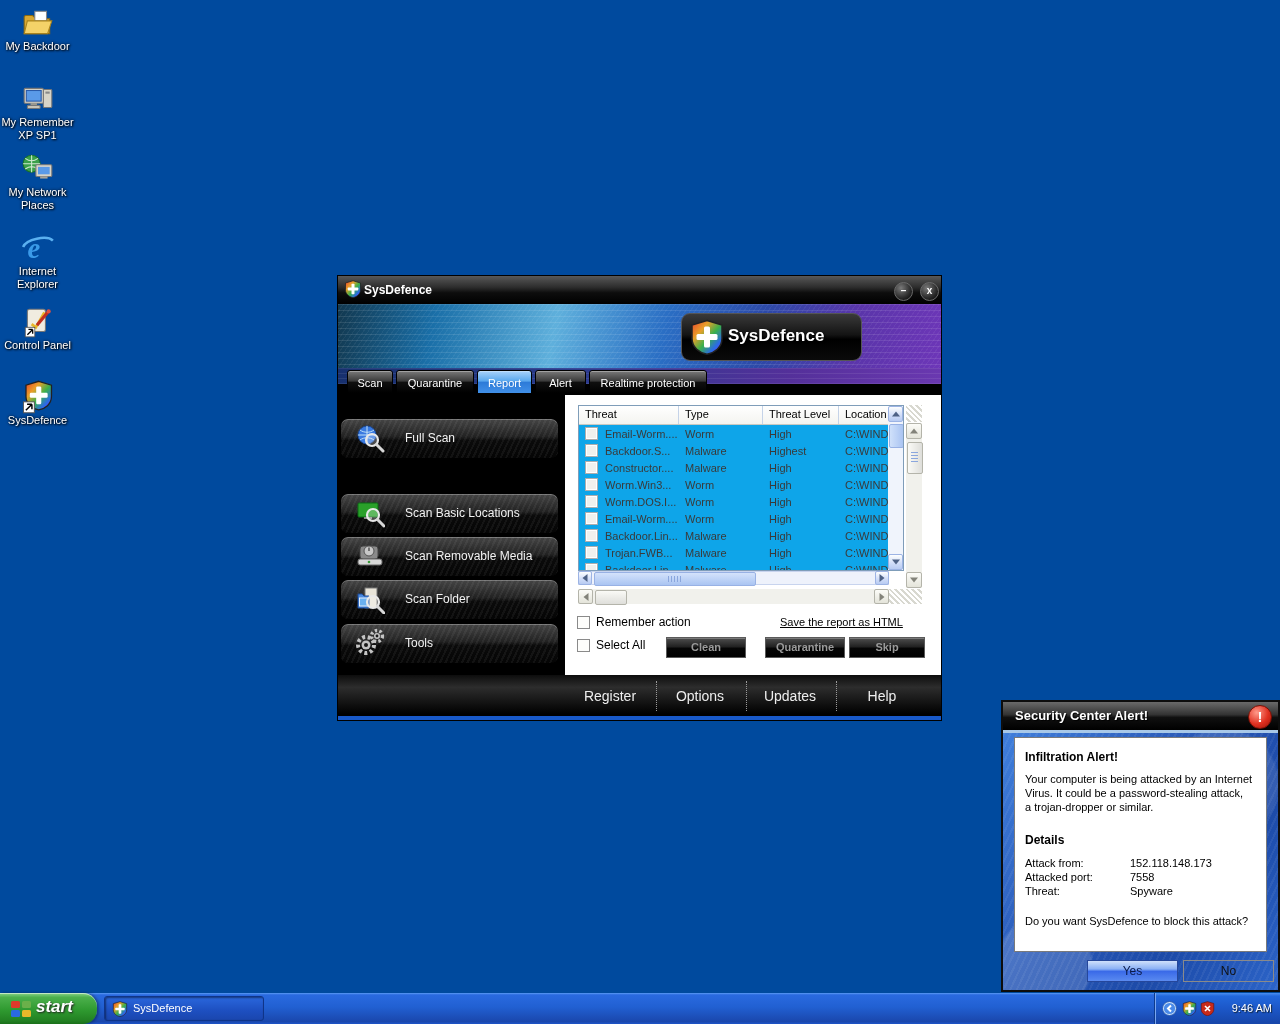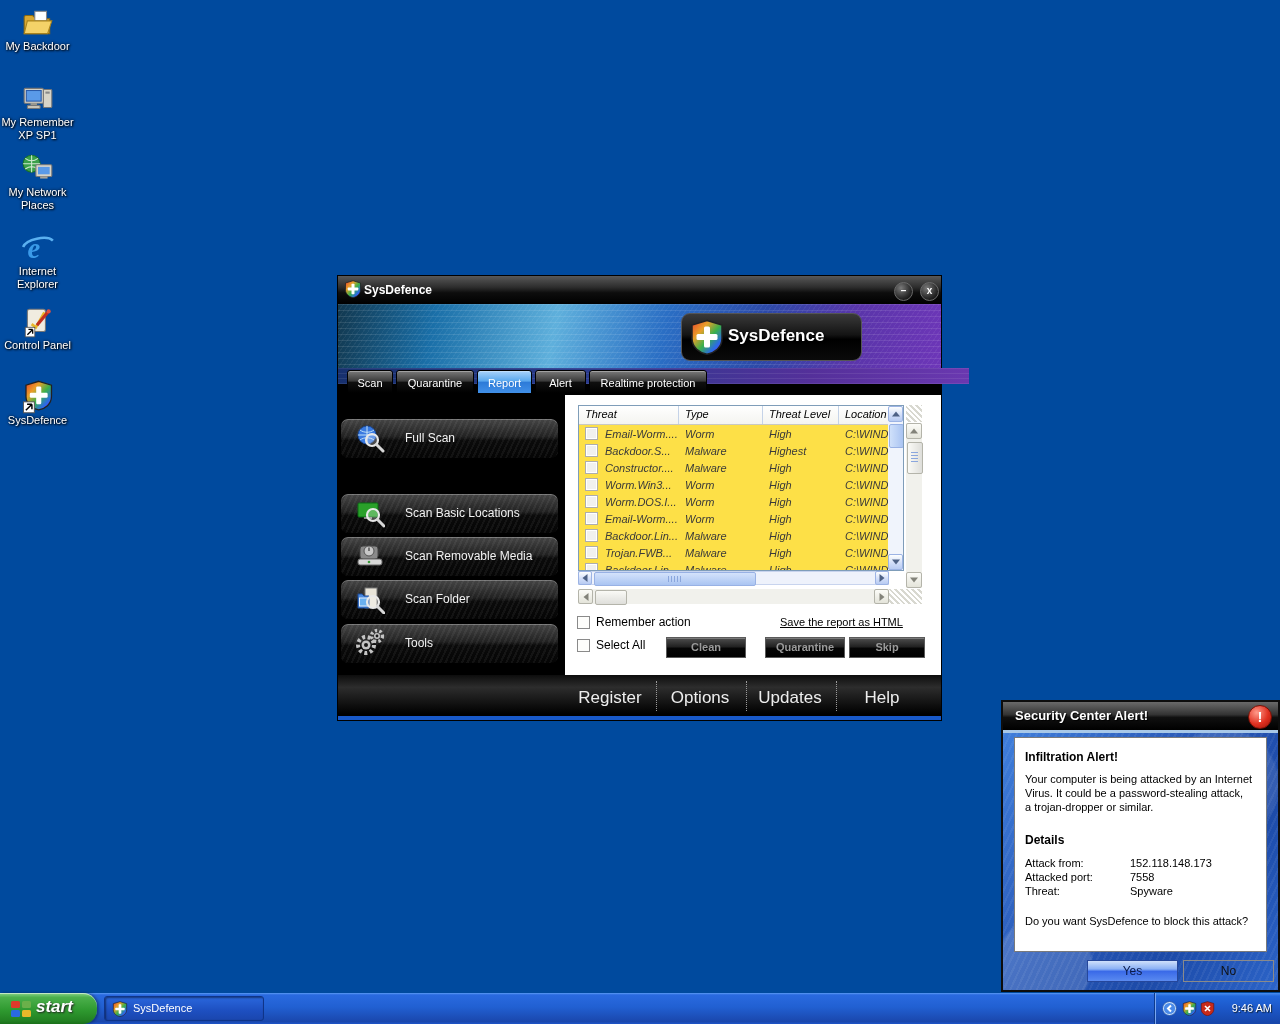--- a/index.html
+++ b/index.html
@@ -25,40 +25,40 @@
      repeating-linear-gradient(180deg,rgba(255,255,255,0.10) 0 1px,transparent 1px 6px),
      repeating-linear-gradient(125deg,rgba(255,255,255,0.05) 0 1px,transparent 1px 4px),
      linear-gradient(100deg,#12384f 0%,#1a6fa8 16%,#5fb0dc 36%,#2a6ec4 54%,#2c49a8 70%,#5a35aa 85%,#6d36b8 100%);}
   #logobox{left:343px;top:9px;width:179px;height:46px;border-radius:9px;
     background:linear-gradient(180deg,#3a3a3a,#141414 45%,#000 55%,#0a0a0a);
     border:1px solid #555;}
   #logobox .t{position:absolute;left:46px;top:12px;color:#fff;font-size:17px;font-weight:bold;text-shadow:1px 1px 2px #000;}
   #tabrow{left:0;top:92px;width:603px;height:16px;
     background:
      repeating-linear-gradient(180deg,rgba(255,255,255,0.08) 0 1px,transparent 1px 5px),
-     linear-gradient(90deg,#17306e 0%,#2b3b8e 40%,#54309a 75%,#6a38b0 100%); padding-left: 28px;}
+     linear-gradient(90deg,#17306e 0%,#2b3b8e 40%,#54309a 75%,#6a38b0 100%);}
   .tab{position:absolute;top:2px;height:24px;line-height:24px;text-align:center;color:#fff;font-size:11px;
     background:linear-gradient(180deg,#7a7a7a,#3b3b3b 45%,#0f0f0f 52%,#000);
     border:1px solid #000;border-radius:3px 3px 0 0;box-sizing:border-box;cursor:pointer;
     box-shadow:inset 0 1px 0 rgba(255,255,255,.3);}
   .tab.active{background:linear-gradient(180deg,#a8d2fa,#5aa8ee 45%,#2d7bd8 52%,#4190e8);}
 
   #sidebar{left:0;top:119px;width:227px;height:280px;background:#000;}
   .sbtn{position:absolute;left:3px;width:217px;height:39px;border-radius:7px;cursor:pointer;
     background:
       repeating-linear-gradient(115deg,rgba(255,255,255,.05) 0 2px,transparent 2px 5px),
       linear-gradient(180deg,#454545,#222 45%,#0b0b0b 55%,#050505);
     box-shadow:inset 0 1px 0 rgba(255,255,255,.28);}
   .sbtn .ic{position:absolute;left:14px;top:4px;width:30px;height:30px;}
   .sbtn .lbl{position:absolute;left:64px;top:12px;color:#f2f2f2;font-size:12px;}
 
   #panel{left:227px;top:119px;width:376px;height:280px;background:#fff;}
 
   
-  #list{left:13px;top:10px;width:326px;height:166px;border:1px solid #7f9db9;box-sizing:border-box;background:#fde047;overflow:hidden;font-style:italic;}
+  #list{left:13px;top:10px;width:326px;height:166px;border:1px solid #7f9db9;box-sizing:border-box;background:#0ea5e9;overflow:hidden;}
   #lhead{position:absolute;left:0;top:0;width:309px;height:18px;background:linear-gradient(180deg,#ffffff,#f4f4f0);border-bottom:1px solid #c9c9c2;display:flex;}
   .hc{font-size:11px;color:#000;padding:2px 0 0 6px;box-sizing:border-box;border-right:1px solid #c5d3e8;height:18px;}
   #lrows{position:absolute;left:0;top:19px;width:309px;height:146px;overflow:hidden;}
   .lrow{display:flex;height:17px;align-items:center;cursor:default;}
   .lrow .cell{font-size:11px;color:#3a3a3a;padding-left:6px;box-sizing:border-box;white-space:nowrap;overflow:hidden;}
   .c1{width:100px;} .c2{width:84px;} .c3{width:76px;} .c4{flex:1;}
   .rowchk{display:inline-block;width:11px;height:11px;margin:0 7px 0 0;vertical-align:middle;
     background:#f1f1ee;border:1px solid #adadad;box-shadow:inset 0 0 0 1px #fff;cursor:pointer;}
   .c1 .nm{vertical-align:middle;}
 
@@ -99,21 +99,21 @@
   .chk{position:absolute;width:13px;height:13px;background:#fdfdfb;border:1px solid #8a8a8a;box-sizing:border-box;cursor:pointer;}
   .chklbl{position:absolute;font-size:12px;color:#000;}
   #savelink{position:absolute;font-size:11px;color:#000;text-decoration:underline;cursor:pointer;}
   .actbtn{position:absolute;top:242px;height:21px;box-sizing:border-box;border:1px solid #5a5a5a;
     background:linear-gradient(180deg,#4e4e4e,#222 45%,#050505 55%,#000);color:#9a9a9a;
     font-size:11px;font-weight:bold;text-align:center;line-height:19px;cursor:pointer;
     box-shadow:inset 0 1px 0 rgba(255,255,255,.25);}
 
   #bottombar{left:0;top:399px;width:603px;height:41px;
     background:linear-gradient(180deg,#0d0d0d,#2d2d2d 30%,#000 95%);}
-  .mitem{position:absolute;top:13px;transform:translateX(-50%);color:#eee;font-size:17px;cursor:pointer;}
+  .mitem{position:absolute;top:13px;transform:translateX(-50%);color:#eee;font-size:14px;cursor:pointer;}
   .msep{position:absolute;top:6px;height:30px;width:0;border-left:1px dotted #9a9a9a;}
   #bluestrip{left:0;top:440px;width:603px;height:4px;background:#1859c8;}
 
   
   #alert{left:1001px;top:700px;width:279px;height:292px;box-sizing:border-box;border:2px solid #0d0d0d;background:#2a5ab8;}
   #alert-title{position:absolute;left:0;top:0;width:275px;height:28px;
     background:linear-gradient(180deg,#6a6a6a,#333 45%,#101010 55%,#000);}
   #alert-title .t{position:absolute;left:12px;top:6px;color:#fff;font-weight:bold;font-size:13px;text-shadow:1px 1px 1px #000;}
   #alert-excl{position:absolute;right:6px;top:3px;width:22px;height:22px;border-radius:50%;
     background:radial-gradient(circle at 35% 30%,#ff9a8a,#e03020 55%,#9a1408);

